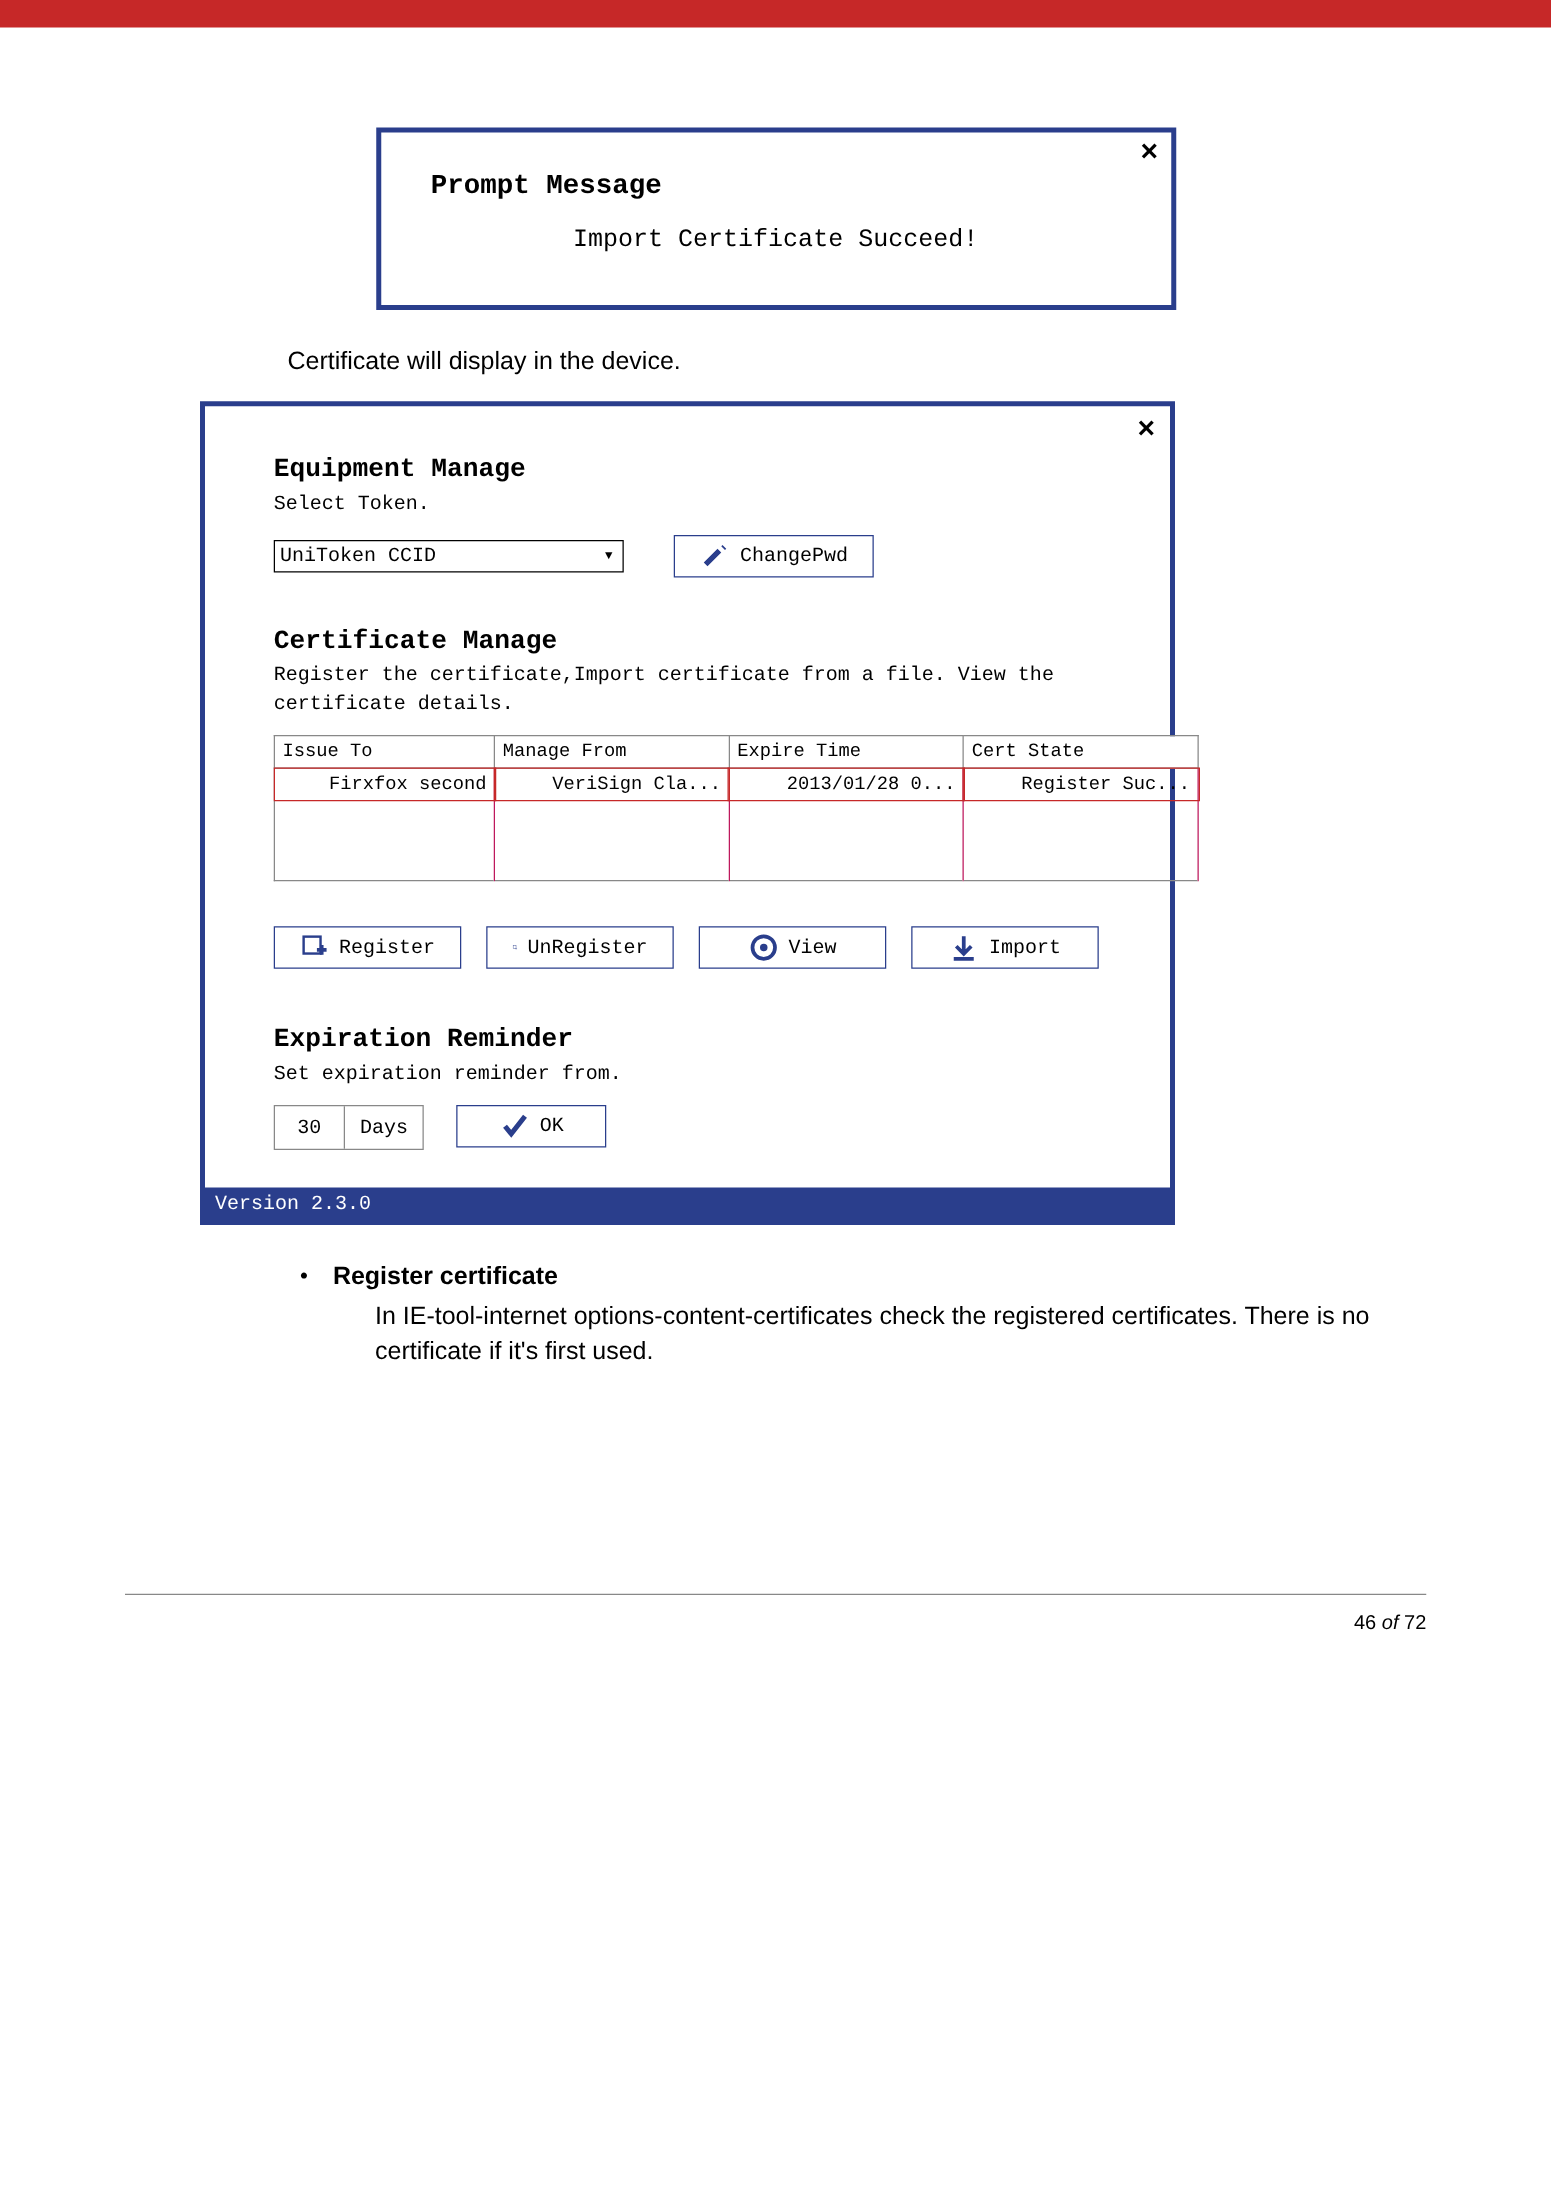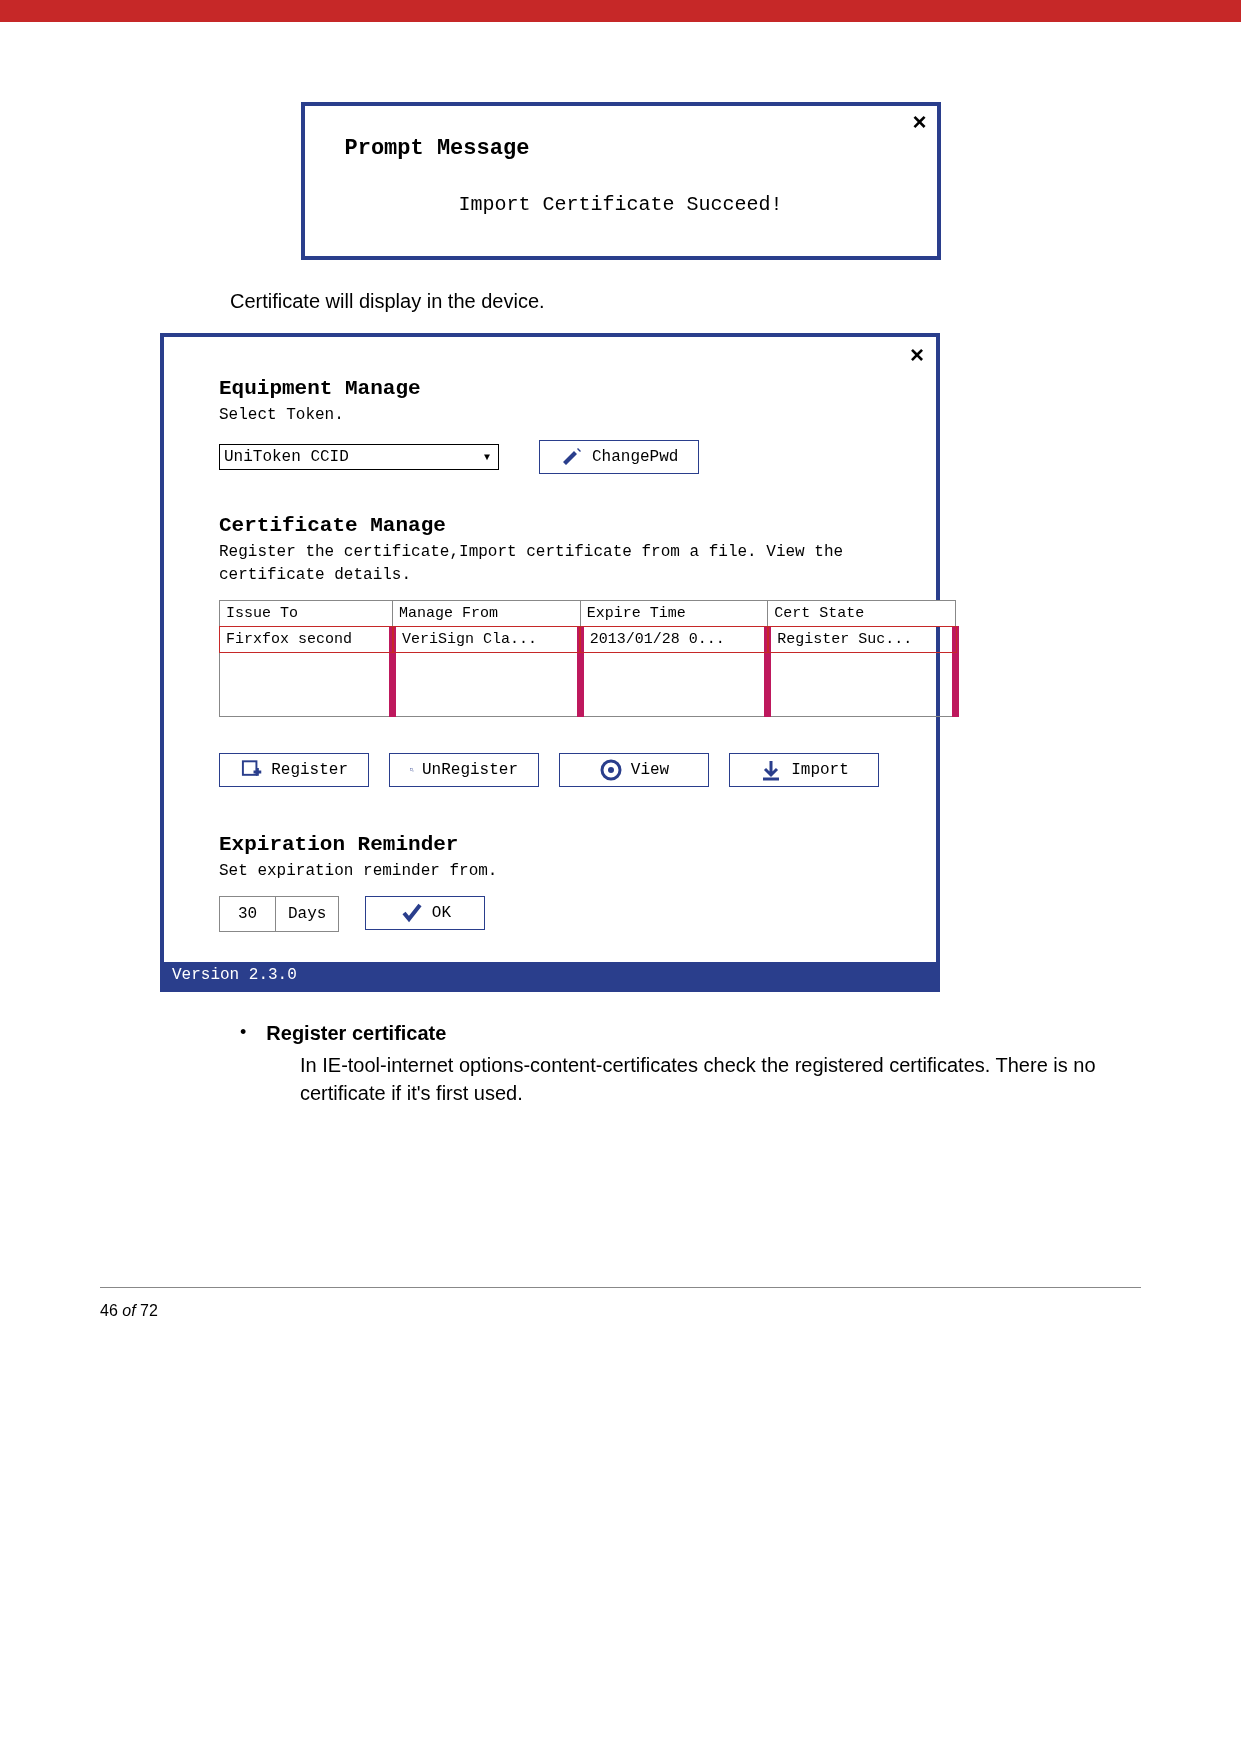--- a/index.html
+++ b/index.html
@@ -31,21 +31,21 @@
     top: 4px;
     right: 10px;
     font-size: 24px;
     font-weight: bold;
     line-height: 1;
   }
   .prompt-title {
     font-family: "Courier New", monospace;
     font-weight: bold;
     font-size: 22px;
-    margin-bottom: 32px;
+    margin-bottom: 20px;
   }
   .prompt-msg {
     font-family: "Courier New", monospace;
     font-size: 20px;
     text-align: center;
   }
   .body-text {
     font-size: 20px;
     margin: 0 0 20px 130px;
   }
@@ -137,22 +137,23 @@
   }
   .cert-table th {
     font-weight: normal;
     text-align: left;
     padding: 4px 6px;
     border: 1px solid #888;
     background: #fff;
   }
   .cert-table td {
     padding: 4px 6px;
-    border-right: 7px solid #be185d;
+    border-right: 1px solid #be185d;
     height: 17px;
+    text-align: right;
   }
   .cert-row-selected td {
     outline: 1px solid #c62828;
   }
   .cert-table tr.empty td { height: 16px; }
   .btn-row {
     display: flex;
     gap: 20px;
     margin-bottom: 46px;
   }
@@ -204,20 +205,21 @@
   .bullet-dot { font-size: 18px; }
   .bullet-title { font-weight: bold; }
   .bullet-body {
     margin-left: 60px;
     line-height: 1.4;
   }
   .page-footer {
     border-top: 1px solid #888;
     margin: 140px 100px 0 100px;
     padding-top: 14px;
+    text-align: right;
     font-size: 16px;
     color: #000;
   }
   .page-footer .of { font-style: italic; }
 </style>
 </head>
 <body>
 
 <div class="top-bar"></div>
 

